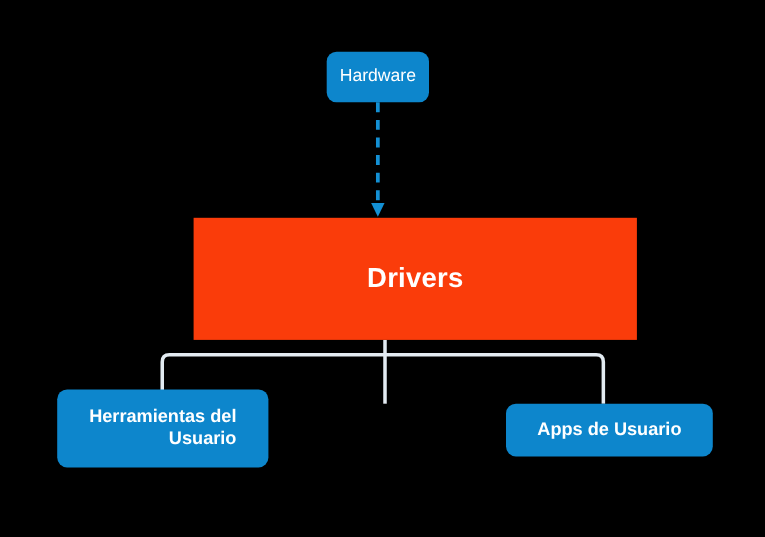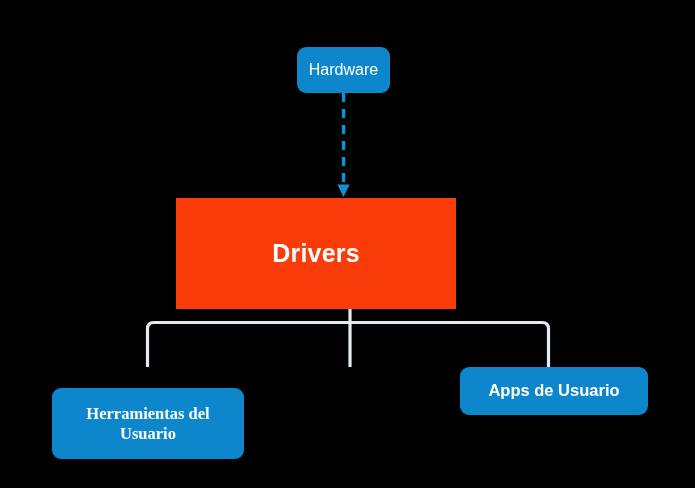--- a/index.html
+++ b/index.html
@@ -15,21 +15,21 @@
     width: 695px;
     height: 488px;
     background: #000000;
     overflow: hidden;
   }
   .node {
     position: absolute;
     display: flex;
     align-items: center;
     justify-content: center;
-    text-align: center;
+    text-align: right;
     color: #ffffff;
     box-sizing: border-box;
     line-height: 1.18;
     z-index: 3;
   }
   .node-blue {
     background: #0d86cc;
     border-radius: 9px;
   }
   .node-red {
@@ -42,35 +42,34 @@
     top: 47px;
     width: 93px;
     height: 46px;
     font-size: 16px;
     font-weight: 400;
   }
   
   #node-drivers {
     left: 176px;
     top: 198px;
-    width: 280px;
+    width: 403px;
     height: 111px;
     font-size: 25px;
     font-weight: bold;
     letter-spacing: 0.2px;
   }
   
   #node-herramientas {
     left: 52px;
-    top: 388px;
+    top: 354px;
     width: 192px;
     height: 71px;
     font-size: 16.5px;
     font-weight: bold;
-    font-family: Liberation Serif, serif;
   }
   #node-desarrollo {
     left: 288px;
     top: 367px;
     width: 130px;
     height: 48px;
     font-size: 16.5px;
     font-weight: bold;
   }
   #node-apps {

